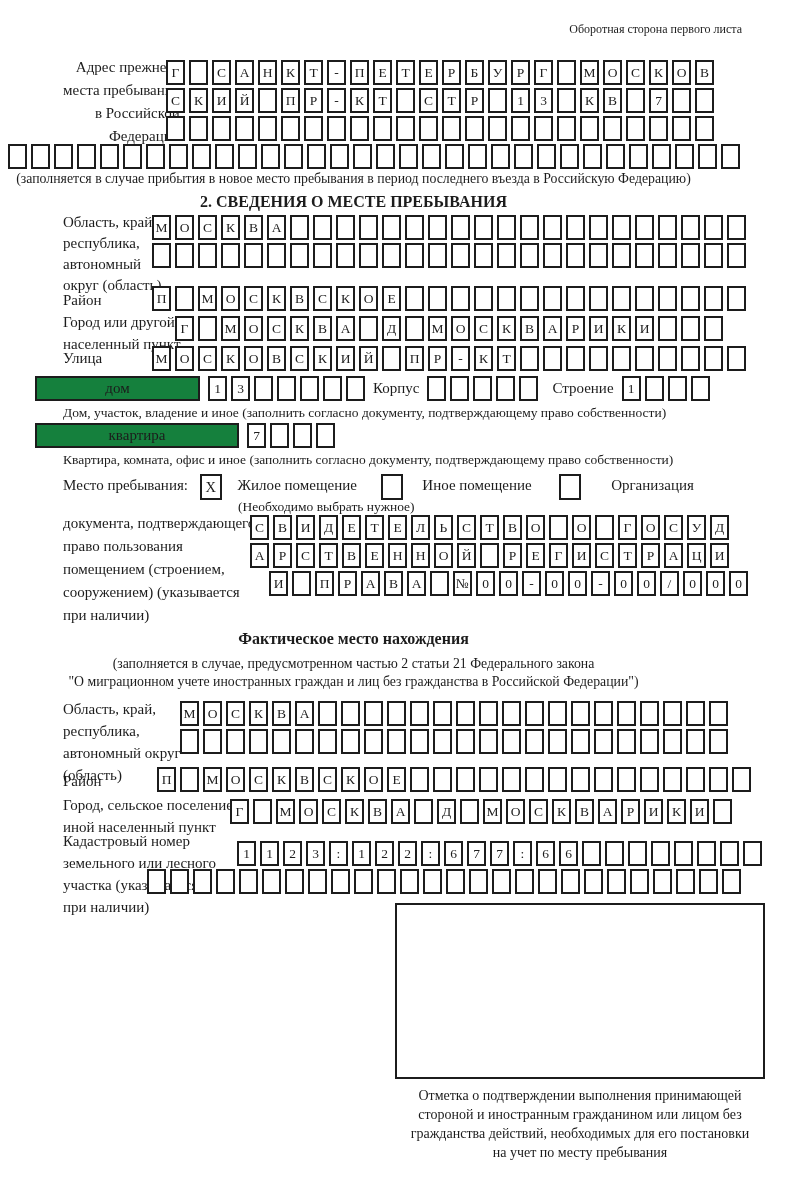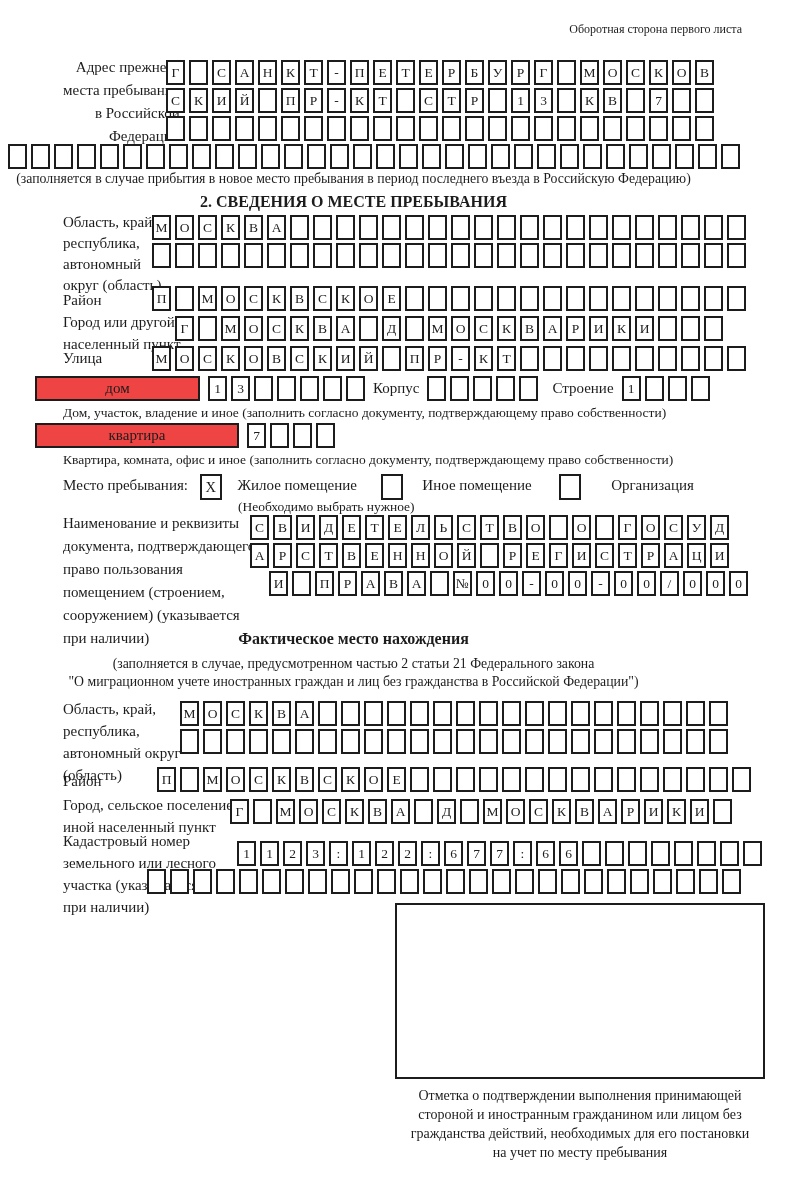--- a/index.html
+++ b/index.html
@@ -15,21 +15,21 @@
   .lbl div{line-height:23px;white-space:nowrap;}
   .lbl.lh21 div{line-height:21px;}
   .lbl.lh22 div{line-height:22px;}
   .cellrow{position:absolute;white-space:nowrap;}
   .cell{
     display:inline-block;width:15px;height:21px;border:2px solid #1c1c1c;
     margin-right:4px;text-align:center;vertical-align:top;background:#fff;
     font-size:13.5px;line-height:21px;
   }
   .fieldrect{
-    display:inline-block;border:2px solid #1c1c1c;height:21px;background:#ef4444;
+    display:inline-block;border:2px solid #1c1c1c;height:21px;background:#15803d;
     text-align:center;font-size:15px;line-height:21px;vertical-align:top;
   }
   .rect-dom{width:161px;margin-right:8px;}
   .rect-kv{width:200px;margin-right:8px;}
   .inline-word{display:inline-block;font-size:15px;line-height:25px;vertical-align:top;}
   .caption{position:absolute;font-size:13.5px;white-space:nowrap;}
   .center{left:0;width:707px;text-align:center;white-space:normal;}
   .sec-title{position:absolute;font-weight:bold;font-size:16px;}
   .note{position:absolute;font-size:13.8px;}
   .stayrow{position:absolute;white-space:nowrap;font-size:15px;line-height:26px;}
@@ -144,21 +144,20 @@
   <span class="checkbox" style="margin-left:8px">X</span>
   <span style="margin-left:12px">Жилое помещение</span>
   <span class="checkbox" style="margin-left:20px"></span>
   <span style="margin-left:16px">Иное помещение</span>
   <span class="checkbox" style="margin-left:24px"></span>
   <span style="margin-left:26px">Организация</span>
 </div>
 <div id="stay-note" class="abs">(Необходимо выбрать нужное)</div>
 
 <div id="doc-label" class="lbl">
-  <div>Наименование и реквизиты</div>
   <div>документа, подтверждающего</div>
   <div>право пользования</div>
   <div>помещением (строением,</div>
   <div>сооружением) (указывается</div>
   <div>при наличии)</div>
 </div>
 <div id="doc-row-0" class="cellrow"><span class="cell">С</span><span class="cell">В</span><span class="cell">И</span><span class="cell">Д</span><span class="cell">Е</span><span class="cell">Т</span><span class="cell">Е</span><span class="cell">Л</span><span class="cell">Ь</span><span class="cell">С</span><span class="cell">Т</span><span class="cell">В</span><span class="cell">О</span><span class="cell"></span><span class="cell">О</span><span class="cell"></span><span class="cell">Г</span><span class="cell">О</span><span class="cell">С</span><span class="cell">У</span><span class="cell">Д</span></div>
 <div id="doc-row-1" class="cellrow"><span class="cell">А</span><span class="cell">Р</span><span class="cell">С</span><span class="cell">Т</span><span class="cell">В</span><span class="cell">Е</span><span class="cell">Н</span><span class="cell">Н</span><span class="cell">О</span><span class="cell">Й</span><span class="cell"></span><span class="cell">Р</span><span class="cell">Е</span><span class="cell">Г</span><span class="cell">И</span><span class="cell">С</span><span class="cell">Т</span><span class="cell">Р</span><span class="cell">А</span><span class="cell">Ц</span><span class="cell">И</span></div>
 <div id="doc-row-2" class="cellrow"><span class="cell">И</span><span class="cell"></span><span class="cell">П</span><span class="cell">Р</span><span class="cell">А</span><span class="cell">В</span><span class="cell">А</span><span class="cell"></span><span class="cell">№</span><span class="cell">0</span><span class="cell">0</span><span class="cell">-</span><span class="cell">0</span><span class="cell">0</span><span class="cell">-</span><span class="cell">0</span><span class="cell">0</span><span class="cell">/</span><span class="cell">0</span><span class="cell">0</span><span class="cell">0</span></div>
 

